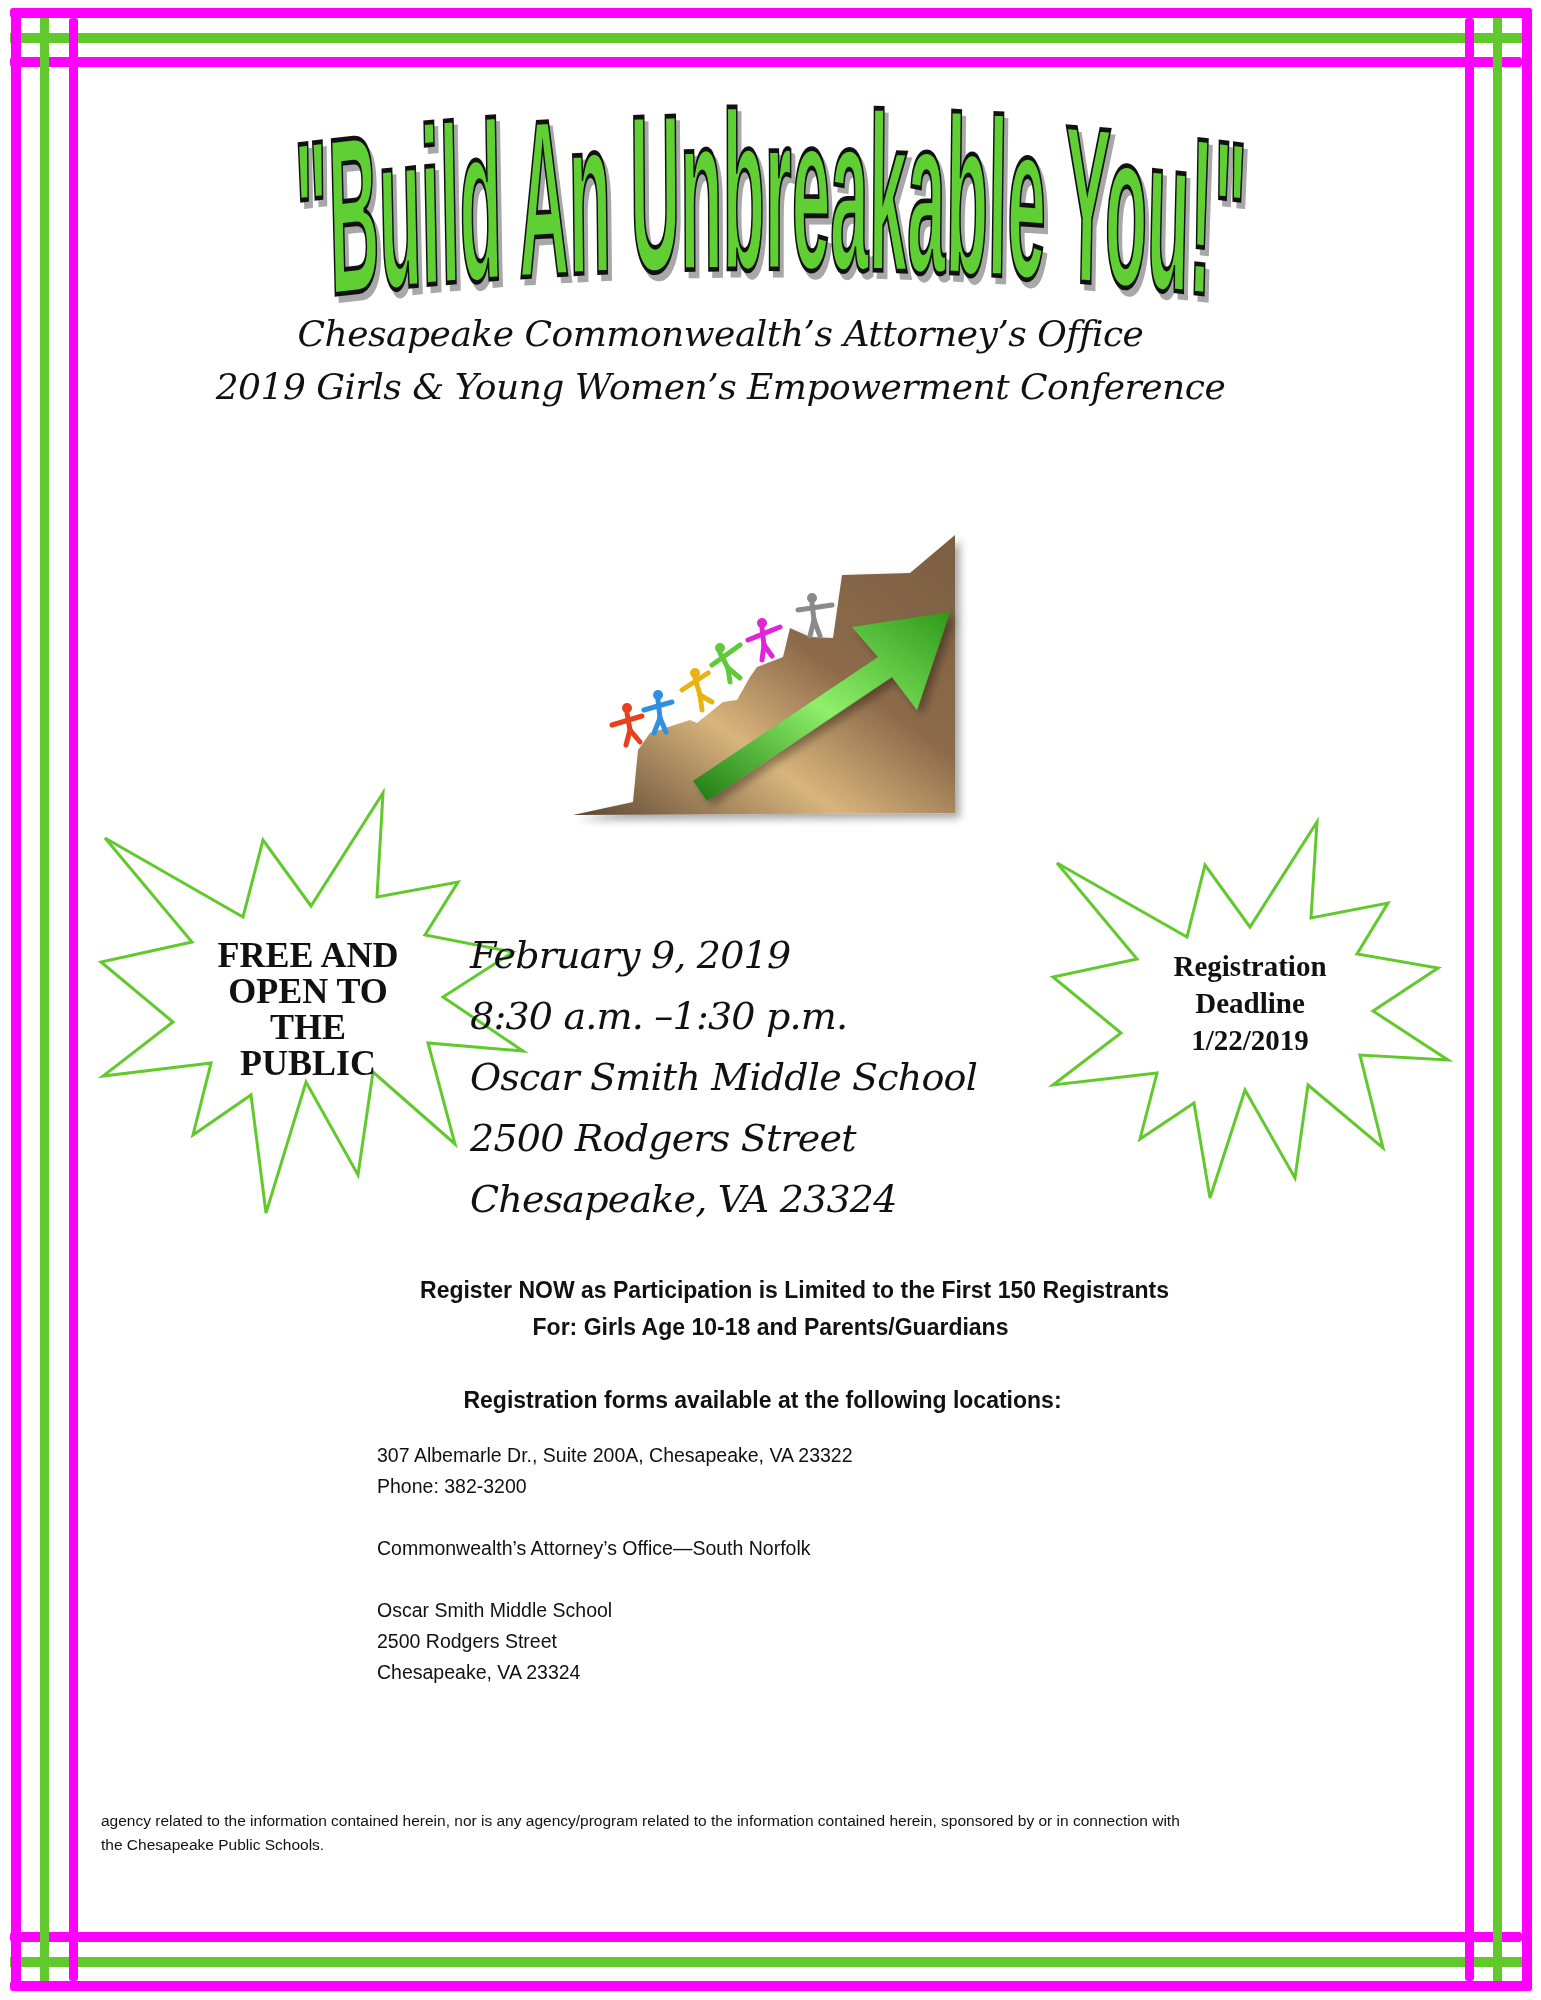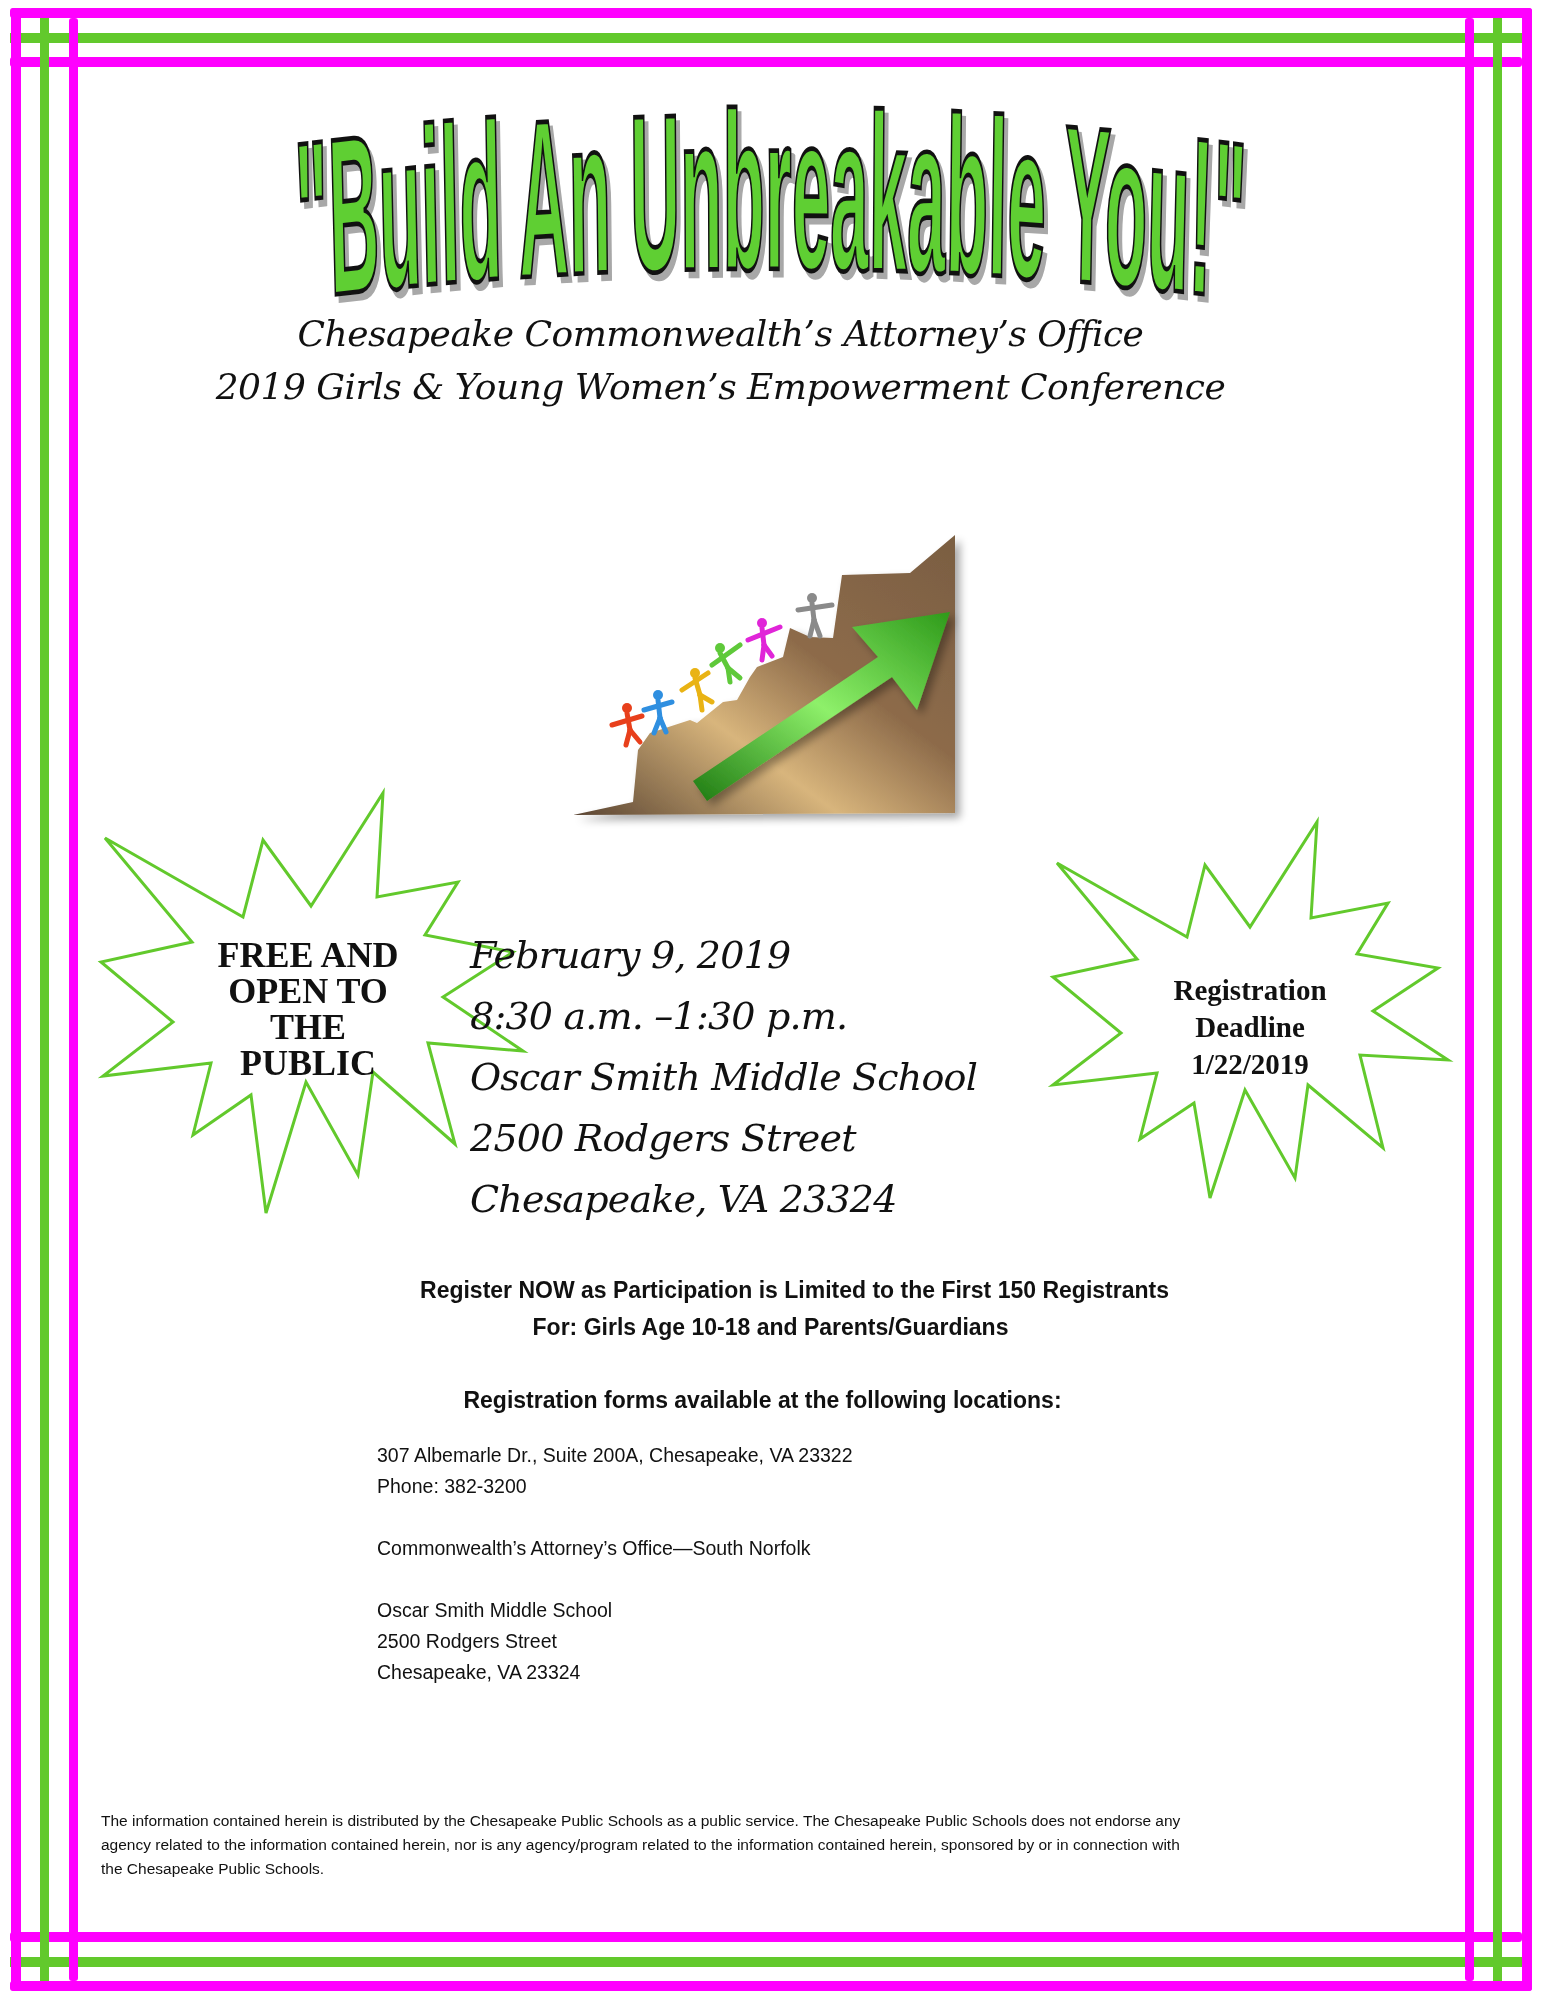--- a/index.html
+++ b/index.html
@@ -163,21 +163,21 @@
   <polygon fill="#ffffff" stroke="#62c92c" stroke-width="3" stroke-linejoin="miter" points="383,793 377,897 458,882 425,935 513,952 443,997 523,1051 428,1043 455,1144 373,1072 358,1175 306,1082 266,1213 251,1095 193,1135 211,1063 103,1076 173,1022 101,962 192,942 105,838 243,917 263,840 311,906"></polygon>
   <polygon fill="#ffffff" stroke="#62c92c" stroke-width="3" stroke-linejoin="miter" points="1317,822 1311,918 1388,903 1357,954 1438,968 1373,1011 1448,1060 1360,1055 1383,1148 1308,1085 1295,1178 1245,1090 1210,1198 1194,1103 1140,1139 1157,1073 1053,1085 1121,1033 1053,977 1137,959 1057,863 1187,937 1205,865 1250,927"></polygon>
 </svg>
 
 <div class="burst-text" style="left:198px; top:937px; width:220px;">
   <div>FREE AND</div>
   <div>OPEN TO</div>
   <div>THE PUBLIC</div>
 </div>
 
-<div class="burst-text" style="left:1140px; top:948px; width:220px; font-size:29px; line-height:37px;margin-top:24px;">
+<div class="burst-text" style="left:1140px; top:948px; width:220px; font-size:29px; line-height:37px;">
   <div>Registration</div>
   <div>Deadline</div>
   <div>1/22/2019</div>
 </div>
 
 <div class="event" style="top:925px;">
   <div>February 9, 2019</div>
   <div>8:30 a.m. –1:30 p.m.</div>
   <div>Oscar Smith Middle School</div>
   <div>2500 Rodgers Street</div>
@@ -193,16 +193,15 @@
   <div>Phone: 382-3200</div>
   <div></div>
   <div>Commonwealth’s Attorney’s Office—South Norfolk</div>
   <div></div>
   <div>Oscar Smith Middle School</div>
   <div>2500 Rodgers Street</div>
   <div>Chesapeake, VA  23324</div>
 </div>
 
 <div class="disclaimer" style="top:1809px;">
-  <div>The information contained herein is distributed by the Chesapeake Public Schools as a public service.  The Chesapeake Public Schools does not endorse any</div>
   <div>agency related to the information contained herein, nor is any agency/program related to the information contained herein, sponsored by or in connection with</div>
   <div>the Chesapeake Public Schools.</div>
 </div>
 
 </body></html>

